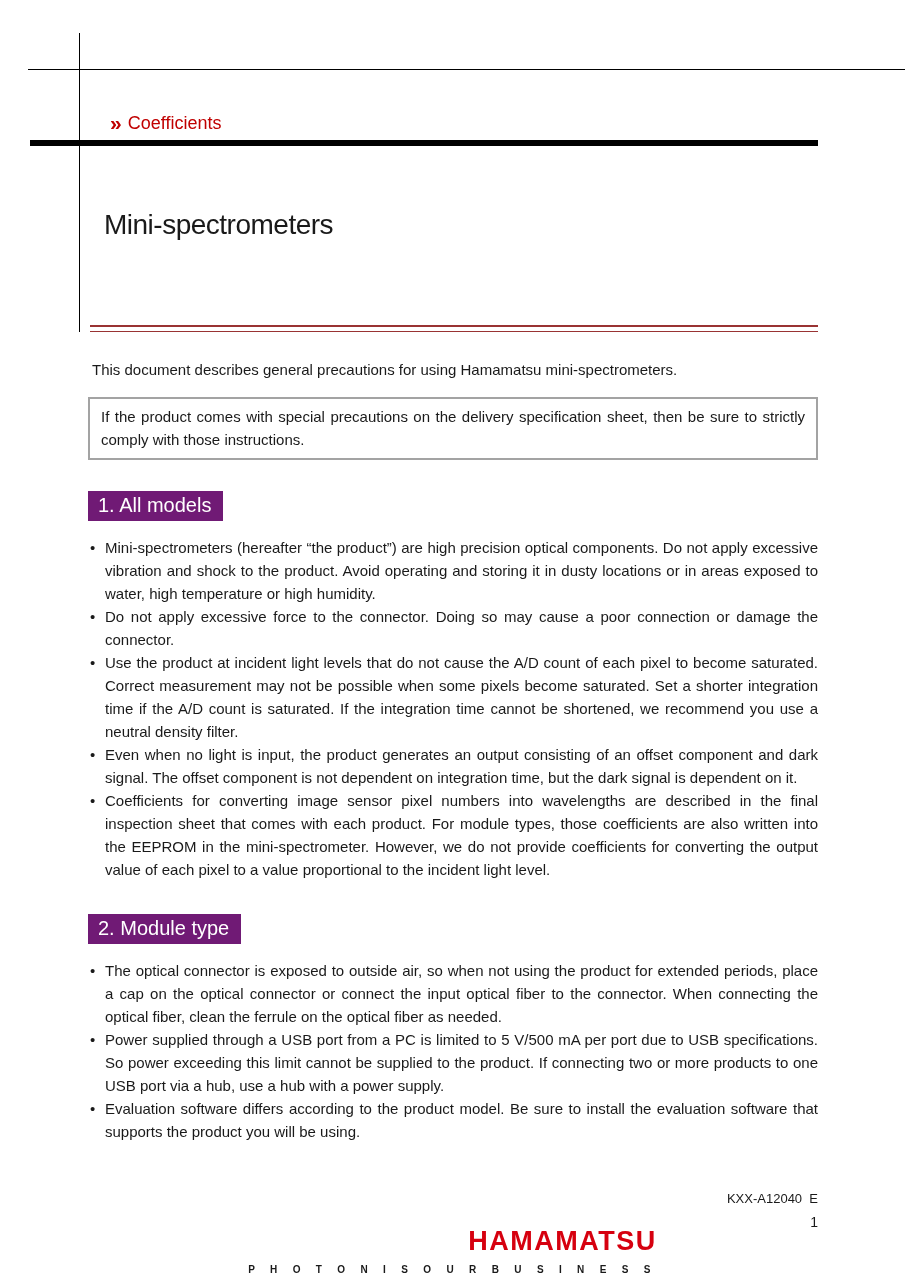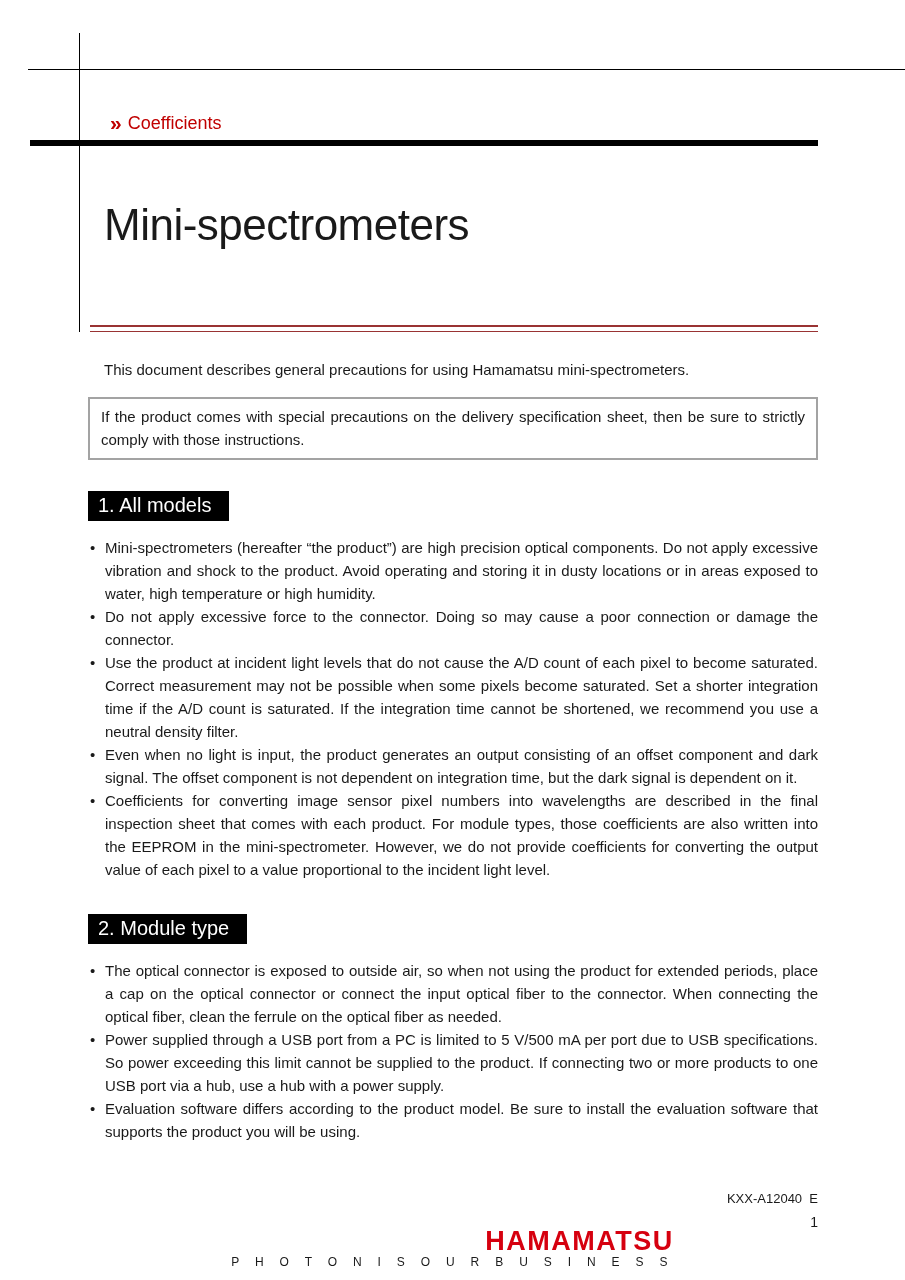--- a/index.html
+++ b/index.html
@@ -17,44 +17,44 @@
   .vert-rule{position:absolute;left:79px;top:33px;width:1px;height:299px;background:#000;}
   .eyebrow{
     position:absolute;left:110px;top:112px;
     color:#C00000;font-size:18px;line-height:22px;
     display:flex;align-items:center;gap:8px;
   }
   .eyebrow .chev{font-weight:bold;font-size:21px;line-height:20px;letter-spacing:-2px;}
   .thick-rule{position:absolute;top:140px;left:30px;width:788px;height:6px;background:#000;}
   .doc-title{
     position:absolute;left:104px;top:203px;
-    font-size:44px;line-height:44px;color:#1a1a1a;
+    font-size:28px;line-height:44px;color:#1a1a1a;
     letter-spacing:-0.5px;
   }
   .double-red-rule{
     position:absolute;left:90px;top:325px;width:728px;height:4px;
     border-top:2px solid #993333;border-bottom:1px solid #993333;
   }
   
   .content{
     position:absolute;left:88px;top:358px;width:730px;
     font-size:15px;line-height:23px;
   }
-  .intro{margin:0 0 16px 16px;}
+  .intro{margin:0 0 16px 4px;}
   .note-box{
     border:2px solid #a3a3a3;
     padding:6px 11px 7px 11px;
     text-align:justify;
     margin:0 0 31px 0;
   }
   .section-heading{
     display:inline-block;
-    background:#000000;color:#ffffff;
+    background:#701a75;color:#ffffff;
     font-size:20px;line-height:24px;
-    padding:2px 18px 4px 10px;
+    padding:2px 12px 4px 10px;
     margin:0 0 15px 0;
   }
   .bullet-list{list-style:none;margin:0 0 33px 0;padding:0;}
   .bullet-list li{
     position:relative;
     padding-left:17px;
     text-align:justify;
   }
   .bullet-list li::before{
     content:"\2022";
@@ -64,22 +64,22 @@
   
   .footer-logo{
     position:absolute;left:50%;top:1228px;transform:translateX(-50%);
     text-align:right;
   }
   .logo-word{
     color:#D6000F;font-weight:bold;font-size:27px;line-height:27px;
     letter-spacing:1.5px;white-space:nowrap;
   }
   .logo-tagline{
-    color:#1a1a1a;font-weight:normal;font-size:12px;line-height:14px;
-    letter-spacing:6.3px;white-space:nowrap;margin-top:0;
+    color:#1a1a1a;font-weight:bold;font-size:10px;line-height:14px;
+    letter-spacing:6.3px;white-space:nowrap;margin-top:8px;
   }
   .footer-right{
     position:absolute;right:87px;top:1191px;
     text-align:right;
   }
   .doc-number{font-size:13px;line-height:16px;white-space:pre;}
   .page-number{font-size:14px;line-height:18px;margin-top:6px;}
 </style>
 </head>
 <body>

